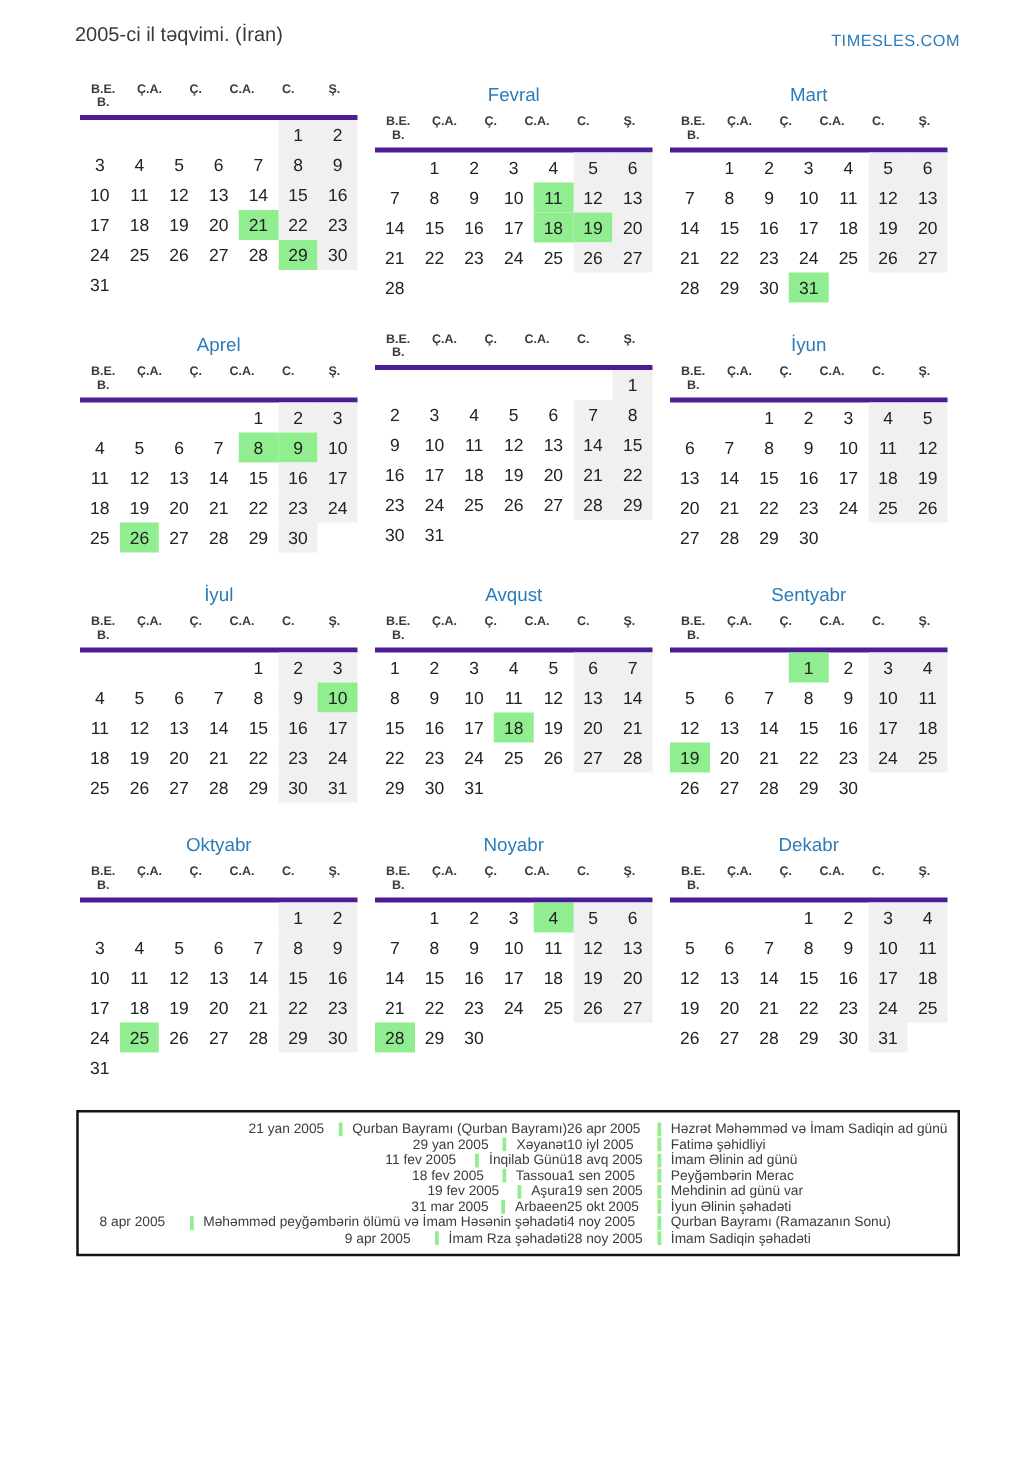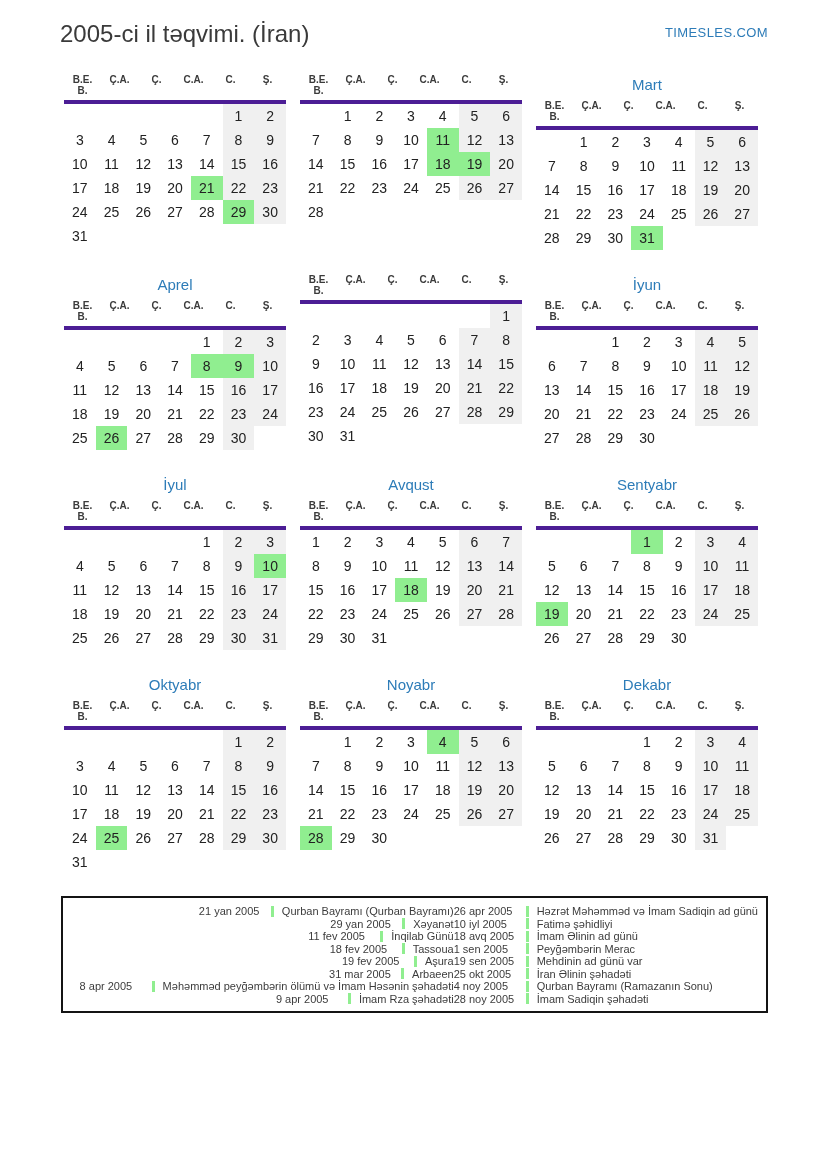--- a/index.html
+++ b/index.html
@@ -8,21 +8,21 @@
     width:827px; height:1169px;
     background:#ffffff;
     font-family:"Liberation Sans", sans-serif;
     position:relative;
     overflow:hidden;
   }
   .page-header{
     display:flex; justify-content:space-between; align-items:flex-start;
     padding:20px 59px 0 60px;
   }
-  .page-title{ font-size:24px; color:#3a3a3a; }
+  .page-title{ font-size:16px; color:#3a3a3a; }
   .brand-link{
     font-size:13px; color:#2d7cb8; text-decoration:none;
     letter-spacing:0.4px; margin-top:5px; cursor:pointer;
   }
   .months-grid{
     margin:26px 0 0 64px;
     width:694px;
     display:grid;
     grid-template-columns:repeat(3,222px);
     column-gap:14px;
@@ -123,20 +123,21 @@
         <div class="day">25</div>
         <div class="day">26</div>
         <div class="day">27</div>
         <div class="day">28</div>
         <div class="day weekend holiday">29</div>
         <div class="day weekend">30</div>
         <div class="day">31</div>
       </div>
     </div>
     <div class="month">
+      <div class="month-title">Fevral</div>
       <div class="dow-row">
         <div class="dow">B.E.</div>
         <div class="dow">Ç.A.</div>
         <div class="dow">Ç.</div>
         <div class="dow">C.A.</div>
         <div class="dow">C.</div>
         <div class="dow">Ş.</div>
         <div class="dow">B.</div>
       </div>
       <div class="weeks">
@@ -712,21 +713,21 @@
         <span class="legend-label">Peyğəmbərin Merac</span>
       </div>
       <div class="legend-row">
         <span class="legend-date">19 sen 2005</span>
         <span class="legend-bar"></span>
         <span class="legend-label">Mehdinin ad günü var</span>
       </div>
       <div class="legend-row">
         <span class="legend-date">25 okt 2005</span>
         <span class="legend-bar"></span>
-        <span class="legend-label">İran Əlinin şəhadəti</span>
+        <span class="legend-label">İyun Əlinin şəhadəti</span>
       </div>
       <div class="legend-row">
         <span class="legend-date">4 noy 2005</span>
         <span class="legend-bar"></span>
         <span class="legend-label">Qurban Bayramı (Ramazanın Sonu)</span>
       </div>
       <div class="legend-row">
         <span class="legend-date">28 noy 2005</span>
         <span class="legend-bar"></span>
         <span class="legend-label">İmam Sadiqin şəhadəti</span>

